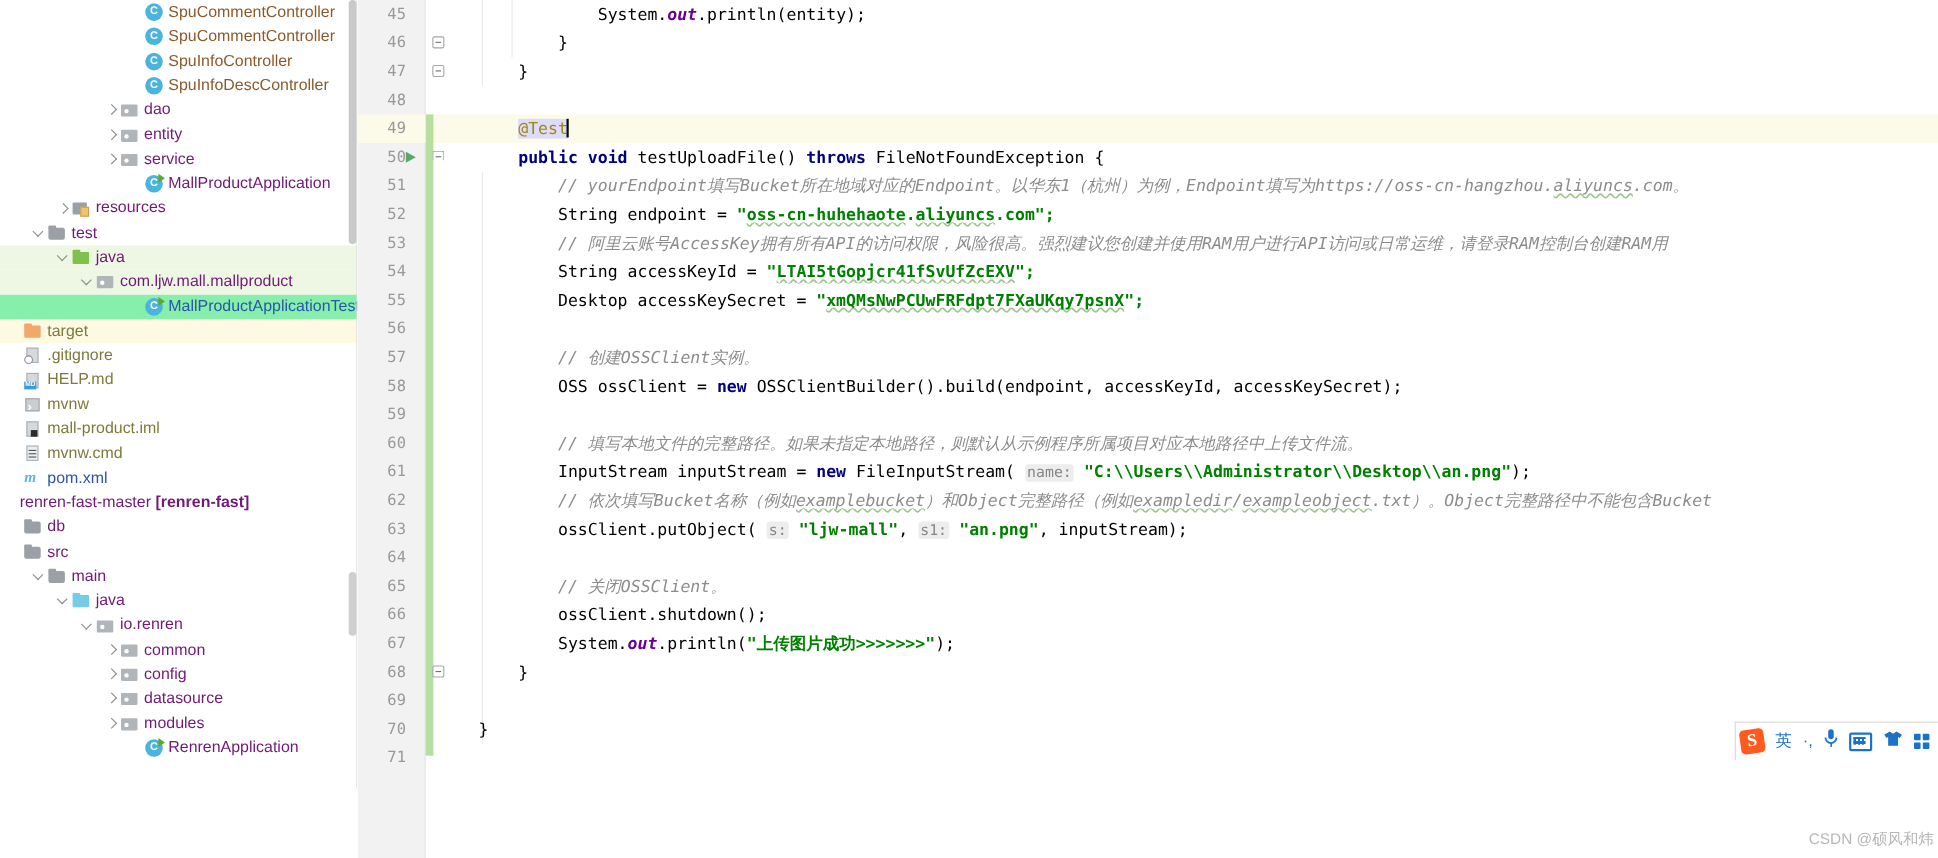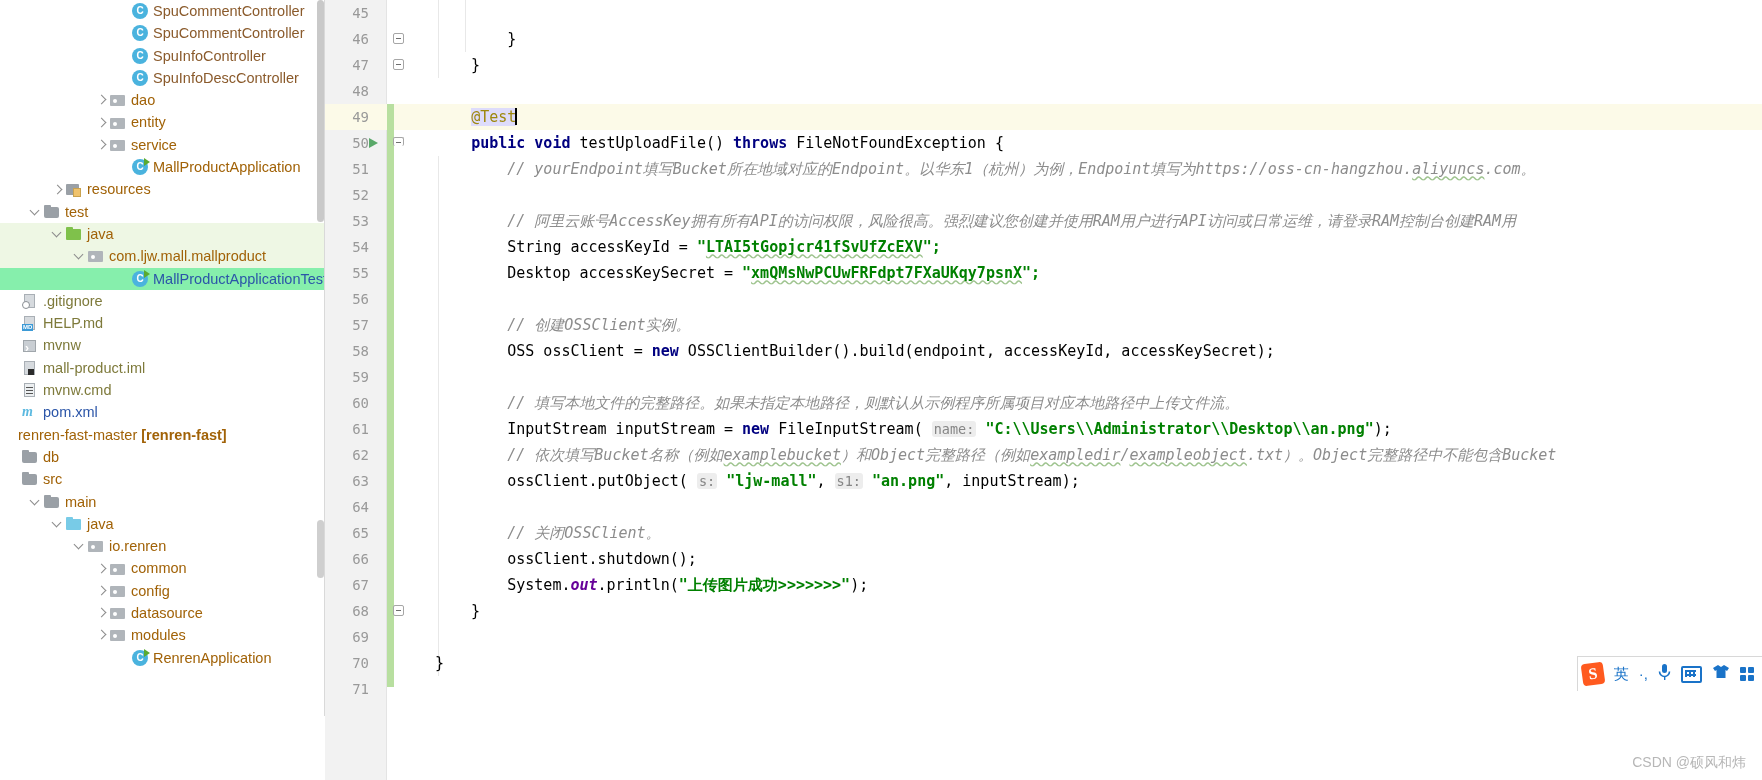--- a/index.html
+++ b/index.html
@@ -248,21 +248,21 @@
   .ic.maven {
     color: #5bb9e0;
     font-style: italic;
     font-weight: bold;
     font-size: 14px;
     line-height: 16px;
     font-family: "Liberation Serif", serif;
   }
   .ic.maven::before { content: "m"; }
 
-  .tlabel { color: #a16207; }
+  .tlabel { color: #701a75; }
   .tlabel.brown { color: #8a5a2b; }
   .tlabel.blue  { color: #2b55a8; }
   .tlabel.olive { color: #7e7a3b; }
   .tlabel.bold  { font-weight: bold; }
 
   
   #sb-scroll {
     position: absolute;
     right: 0; top: 0;
     width: 9px; height: 780px;
@@ -469,21 +469,21 @@
     display: grid;
     grid-template-columns: 6px 6px;
     grid-template-rows: 6px 6px;
     gap: 2px;
   }
   .ime-grid i { background: #1a73c8; border-radius: 1px; display: block; }
 
   
   #watermark {
     position: absolute;
-    right: 16px;
+    right: 4px;
     bottom: 8px;
     color: #b7b7b7;
     font-size: 14px;
     font-family: "Liberation Sans", sans-serif;
     z-index: 21;
   }
 </style>
 </head>
 <body>
 
@@ -561,20 +561,26 @@
           <span style="display: inline-block; flex: 0 0 70px; width: 70px;"></span>
           <span class="twisty down"></span>
           <span class="ic pkg"></span>
           <span class="tlabel">com.ljw.mall.mallproduct</span>
         </div>
         <div class="tree-row sel-grey">
           <span style="display: inline-block; flex: 0 0 92px; width: 92px;"></span>
           <span class="twisty "></span>
           <span class="ic cls-run"></span>
           <span class="tlabel blue">MallProductApplicationTests</span>
+        </div>
+        <div class="tree-row sel-cream">
+          <span style="display: inline-block; flex: 0 0 4px; width: 4px;"></span>
+          <span class="twisty "></span>
+          <span class="ic folder-orange"></span>
+          <span class="tlabel olive">target</span>
         </div>
         <div class="tree-row ">
           <span style="display: inline-block; flex: 0 0 4px; width: 4px;"></span>
           <span class="twisty "></span>
           <span class="ic file file-git"></span>
           <span class="tlabel olive">.gitignore</span>
         </div>
         <div class="tree-row ">
           <span style="display: inline-block; flex: 0 0 4px; width: 4px;"></span>
           <span class="twisty "></span>
@@ -681,28 +687,28 @@
 
   <div id="editor">
     <div class="gutter-bg"></div>
     <div class="gutter-sep"></div>
     <div id="change-bar"></div>
     <div class="iguide" style="left:140px; top:0px; height:52px;"></div>
     <div class="iguide" style="left:113px; top:0px; height:78px;"></div>
     <div class="iguide" style="left:113px; top:156px; height:520px;"></div>
 
     <div id="code-rows">
-        <div class="erow"><span class="lineno">45</span></div>
+        <div class="erow"><span class="lineno">45</span><span class="codecol"><span class="plain">            </span><span class="plain">System.</span><span class="stat">out</span><span class="plain">.println(entity);</span></span></div>
         <div class="erow"><span class="lineno">46</span><span class="fold"></span><span class="codecol"><span class="plain">        }</span></span></div>
         <div class="erow"><span class="lineno">47</span><span class="fold"></span><span class="codecol"><span class="plain">    }</span></span></div>
         <div class="erow"><span class="lineno">48</span><span class="codecol"><span class="plain"></span></span></div>
         <div class="erow cur"><span class="lineno">49</span><span class="codecol"><span class="plain">    </span><span class="anno sel-token">@Test</span><span class="caret"></span></span></div>
         <div class="erow"><span class="lineno">50</span><span class="runicon"></span><span class="fold open"></span><span class="codecol"><span class="plain">    </span><span class="kw">public</span><span class="plain"> </span><span class="kw">void</span><span class="plain"> testUploadFile() </span><span class="kw">throws</span><span class="plain"> FileNotFoundException {</span></span></div>
         <div class="erow"><span class="lineno">51</span><span class="codecol"><span class="plain">        </span><span class="cmt">// yourEndpoint填写Bucket所在地域对应的Endpoint。以华东1（杭州）为例，Endpoint填写为https://oss-cn-hangzhou.</span><span class="cmt squig">aliyuncs</span><span class="cmt">.com。</span></span></div>
-        <div class="erow"><span class="lineno">52</span></div>
+        <div class="erow"><span class="lineno">52</span><span class="codecol"><span class="plain">        String endpoint = </span><span class="str">"</span><span class="str squig">oss-cn-huhehaote</span><span class="str">.</span><span class="str squig">aliyuncs</span><span class="str">.com";</span></span></div>
         <div class="erow"><span class="lineno">53</span><span class="codecol"><span class="plain">        </span><span class="cmt">// 阿里云账号AccessKey拥有所有API的访问权限，风险很高。强烈建议您创建并使用RAM用户进行API访问或日常运维，请登录RAM控制台创建RAM用</span></span></div>
         <div class="erow"><span class="lineno">54</span><span class="codecol"><span class="plain">        String accessKeyId = </span><span class="str">"</span><span class="str squig">LTAI5tGopjcr41fSvUfZcEXV</span><span class="str">";</span></span></div>
         <div class="erow"><span class="lineno">55</span><span class="codecol"><span class="plain">        Desktop accessKeySecret = </span><span class="str">"</span><span class="str squig">xmQMsNwPCUwFRFdpt7FXaUKqy7psnX</span><span class="str">";</span></span></div>
         <div class="erow"><span class="lineno">56</span><span class="codecol"><span class="plain"></span></span></div>
         <div class="erow"><span class="lineno">57</span><span class="codecol"><span class="plain">        </span><span class="cmt">// 创建OSSClient实例。</span></span></div>
         <div class="erow"><span class="lineno">58</span><span class="codecol"><span class="plain">        OSS ossClient = </span><span class="kw">new</span><span class="plain"> OSSClientBuilder().build(endpoint, accessKeyId, accessKeySecret);</span></span></div>
         <div class="erow"><span class="lineno">59</span><span class="codecol"><span class="plain"></span></span></div>
         <div class="erow"><span class="lineno">60</span><span class="codecol"><span class="plain">        </span><span class="cmt">// 填写本地文件的完整路径。如果未指定本地路径，则默认从示例程序所属项目对应本地路径中上传文件流。</span></span></div>
         <div class="erow"><span class="lineno">61</span><span class="codecol"><span class="plain">        InputStream inputStream = </span><span class="kw">new</span><span class="plain"> FileInputStream( </span><span class="hint">name:</span><span class="plain"> </span><span class="str">"C:\\Users\\Administrator\\Desktop\\an.png"</span><span class="plain">);</span></span></div>
         <div class="erow"><span class="lineno">62</span><span class="codecol"><span class="plain">        </span><span class="cmt">// 依次填写Bucket名称（例如</span><span class="cmt squig">examplebucket</span><span class="cmt">）和Object完整路径（例如</span><span class="cmt squig">exampledir</span><span class="cmt">/</span><span class="cmt squig">exampleobject</span><span class="cmt">.txt）。Object完整路径中不能包含Bucket</span></span></div>

